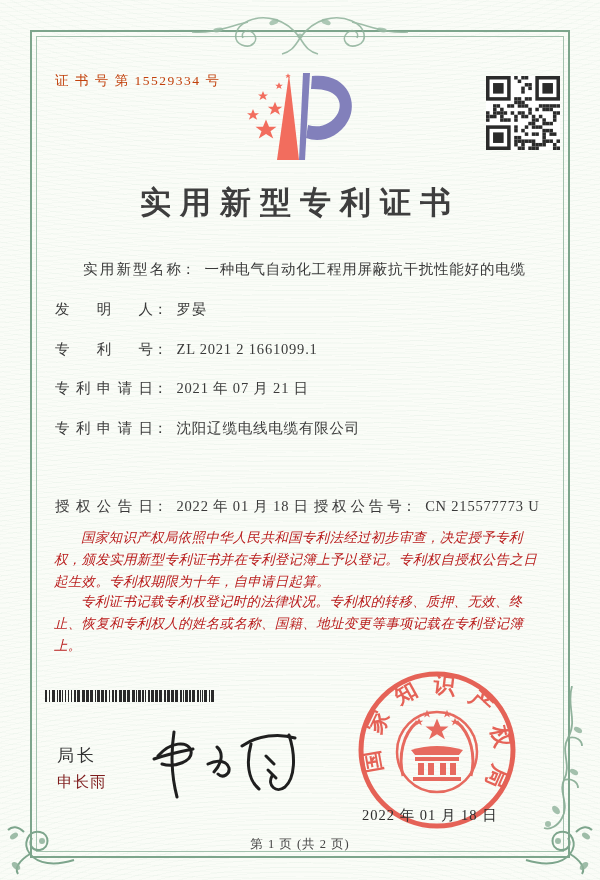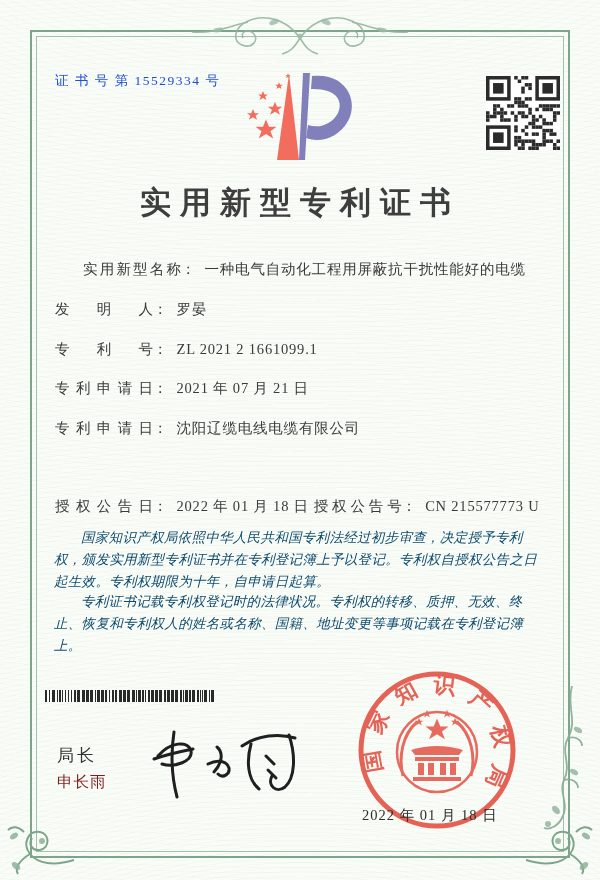--- a/index.html
+++ b/index.html
@@ -11,28 +11,28 @@
   }
   .page::before{
     content:"";position:absolute;inset:0;pointer-events:none;
     background:
       repeating-radial-gradient(ellipse 700px 340px at 50% 115%, rgba(150,195,168,.06) 0 2px, transparent 2px 9px),
       repeating-radial-gradient(ellipse 700px 340px at 50% -15%, rgba(150,195,168,.05) 0 2px, transparent 2px 11px);
   }
   .frame-outer{position:absolute;left:30px;top:30px;right:30px;bottom:22px;border:2.5px solid #7da58c;}
   .frame-inner{position:absolute;left:36px;top:36px;right:36px;bottom:28px;border:1px solid #a3c2ae;}
   .abs{position:absolute;}
-  .cert-no{left:55px;top:72px;font-size:13.5px;letter-spacing:1.5px;color:#1d4ed8;}
+  .cert-no{left:55px;top:72px;font-size:13.5px;letter-spacing:1.5px;color:#c2410c;}
   .title{left:0;right:0;top:182px;text-align:center;font-size:31px;letter-spacing:9px;font-weight:700;color:#3e3e3e;}
   .row{left:55px;right:48px;font-size:14.5px;white-space:nowrap;}
   .flabel{display:inline-block;width:98px;text-align:justify;text-align-last:justify;}
   .fcolon{display:inline-block;margin-right:9px;}
   .fvalue{letter-spacing:0.8px;}
   .pairwrap{display:inline-block;width:255px;}
-  .para{left:54px;width:494px;font-size:13.5px;line-height:1.62;font-style:italic;text-indent:2em;letter-spacing:0.3px;color:#0c4a6e;}
+  .para{left:54px;width:494px;font-size:13.5px;line-height:1.62;font-style:italic;text-indent:2em;letter-spacing:0.3px;color:#b91c1c;}
   .director-label{left:57px;top:744px;font-size:17px;letter-spacing:3px;color:#333;}
   .director-name{left:57px;top:772px;font-size:15.5px;letter-spacing:1px;color:#7f1d1d;}
   .seal-date{left:362px;top:806px;font-size:14.5px;letter-spacing:1px;color:#2e2e2e;z-index:3;}
   .footer{left:0;right:0;top:836px;text-align:center;font-size:12.5px;color:#444;letter-spacing:1px;}
   svg{display:block;}
   .seal-svg{opacity:.93;}
 </style>
 </head>
 <body>
 
@@ -332,20 +332,21 @@
         <rect x="81" y="103" width="6" height="12"></rect>
         <rect x="93" y="103" width="6" height="12"></rect>
         <rect x="103" y="103" width="6" height="12"></rect>
       </g>
       <rect x="66" y="117" width="48" height="4" stroke="none"></rect>
     </g>
   </svg>
 
   <div class="abs seal-date">2022 年 01 月 18 日</div>
 
+  <div class="abs footer">第 1 页 (共 2 页)</div>
 
   <svg class="abs" style="left:4px;top:820px;" width="74" height="56" viewBox="0 0 74 56">
     <g stroke="#7da58c" fill="none" stroke-width="2">
       <path d="M70,40 C50,46 34,44 26,34 C18,24 24,10 36,12 C46,14 46,28 36,30 C28,31 24,24 28,18"></path>
       <path d="M26,34 C16,40 10,48 14,54"></path>
       <path d="M20,12 C14,6 8,6 4,10"></path>
     </g>
     <g fill="#8fb29b" opacity="0.85">
       <circle cx="38" cy="21" r="3"></circle>
       <ellipse cx="12" cy="46" rx="5" ry="3" transform="rotate(40 12 46)"></ellipse>

